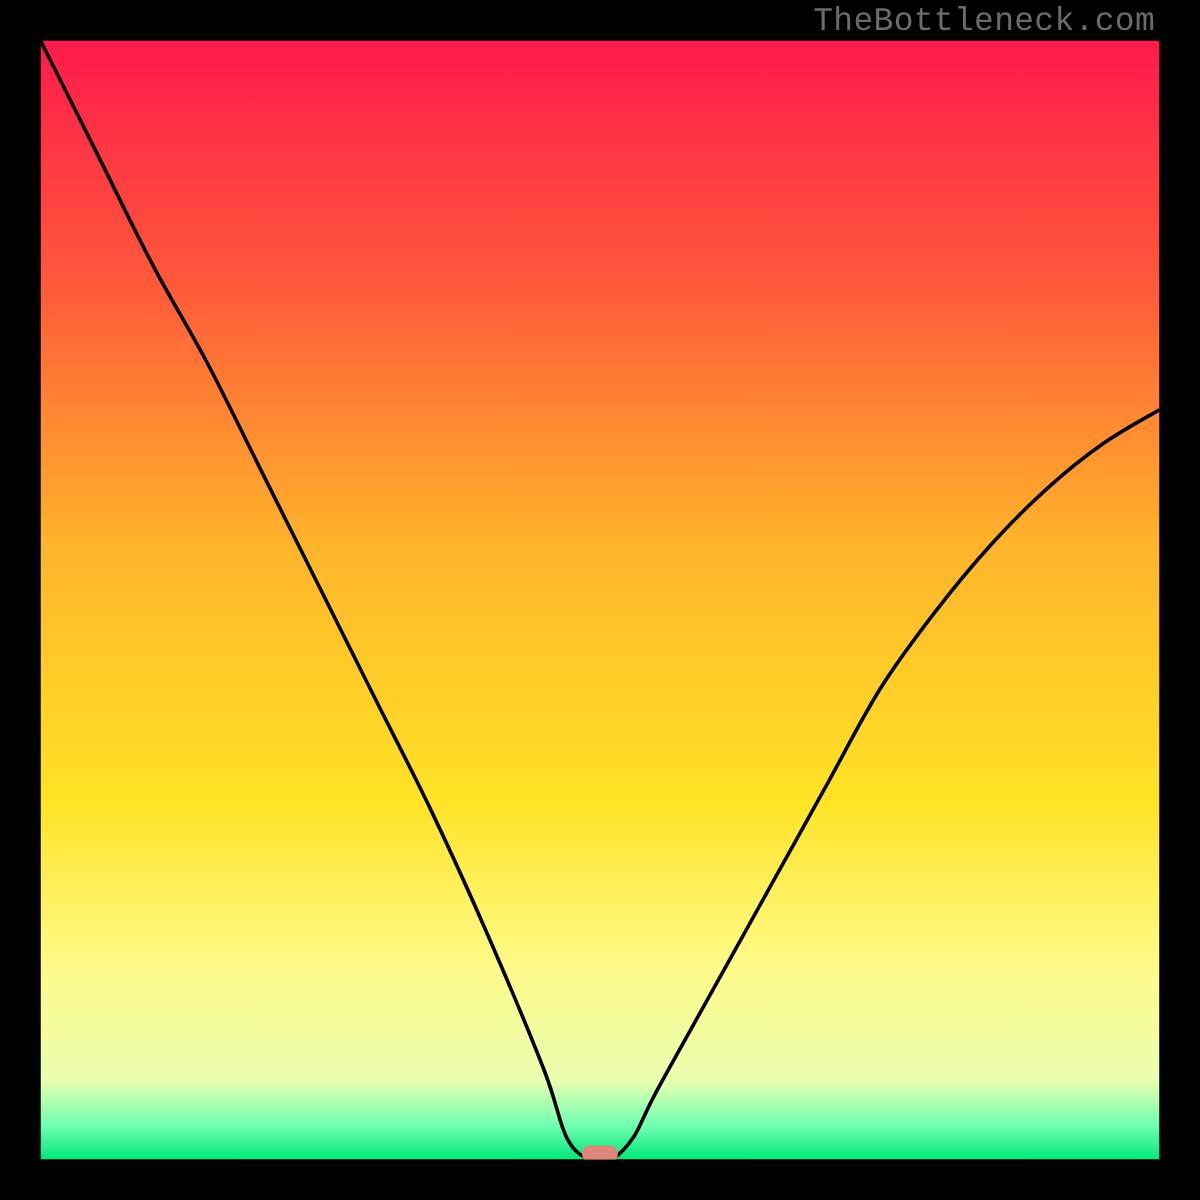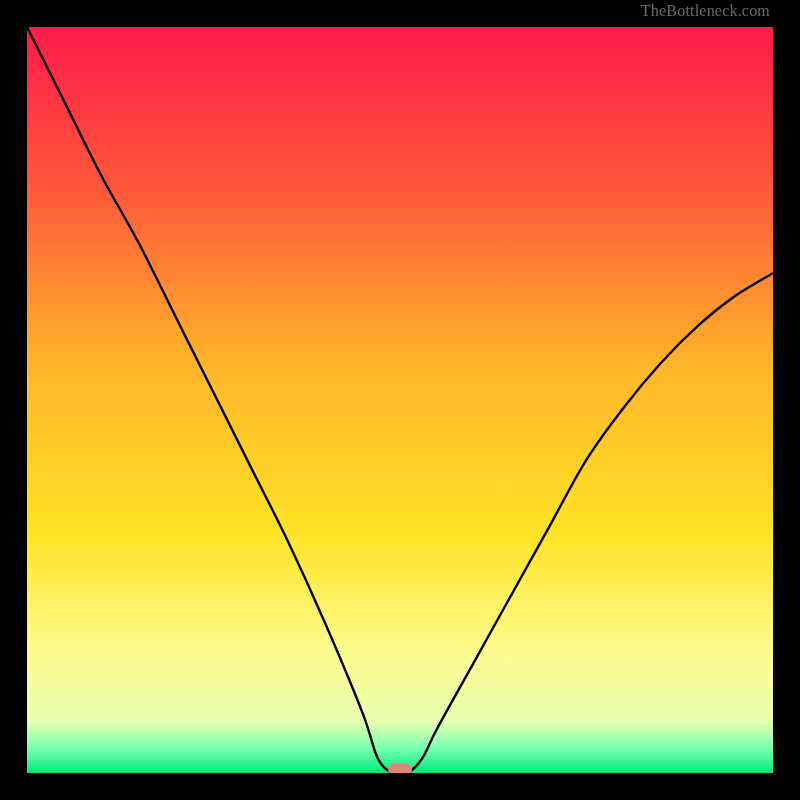--- a/index.html
+++ b/index.html
@@ -23,22 +23,22 @@
     left: 0;
     top: 0;
     width: 746px;
     height: 746px;
   }
   .watermark {
     position: absolute;
     top: 2px;
     right: 30px;
     color: #6b6b6b;
-    font-family: Liberation Serif, serif;
-    font-size: 16px;
+    font-family: Liberation Mono, monospace;
+    font-size: 22px;
     letter-spacing: 0.2px;
     user-select: none;
   }
   svg { display: block; }
 </style>
 </head>
 <body>
 
 <div class="watermark">TheBottleneck.com</div>
 

